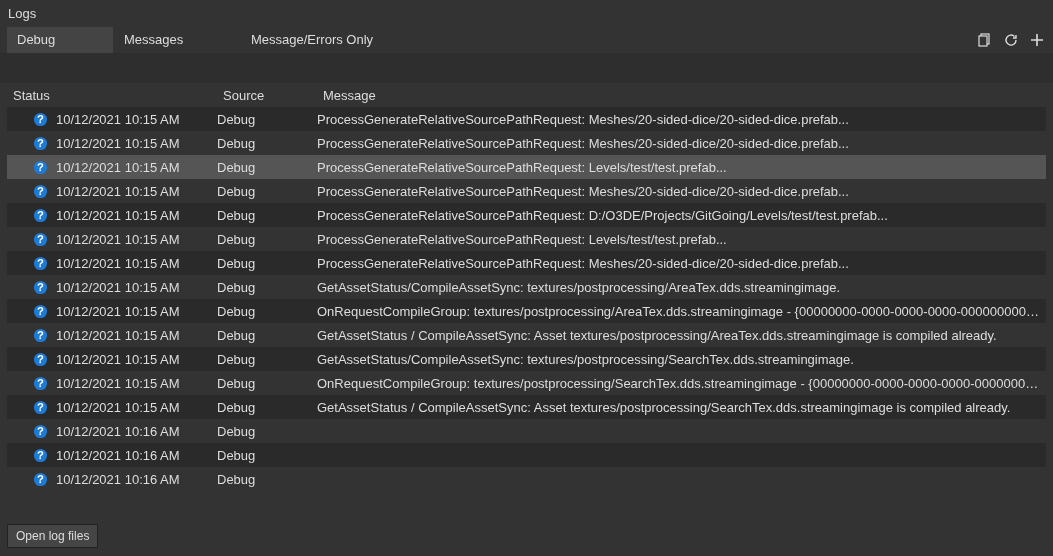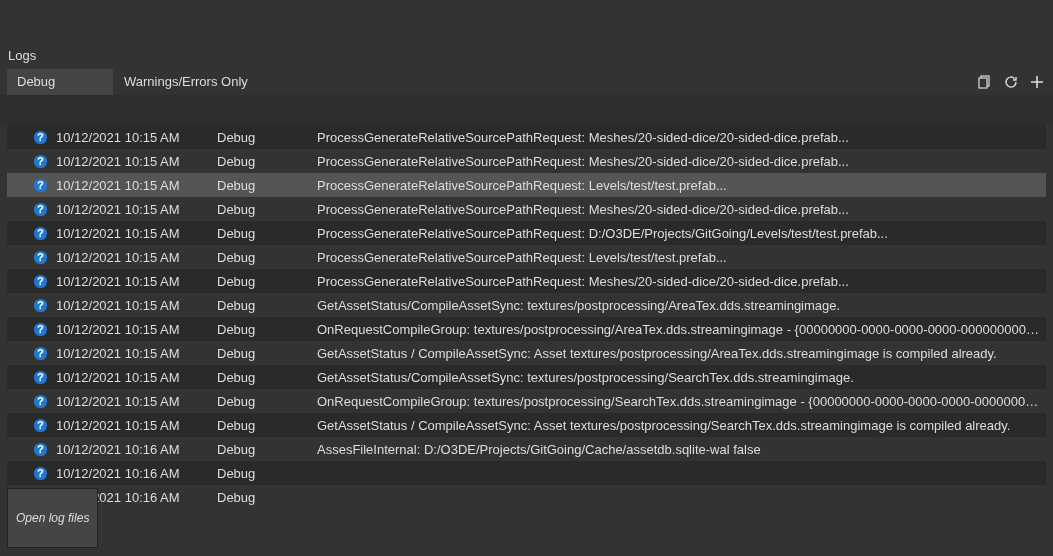--- a/index.html
+++ b/index.html
@@ -9,21 +9,20 @@
     font-family: "Segoe UI", Tahoma, sans-serif;
     font-size: 13px;
     width: 1053px;
     height: 556px;
     overflow: hidden;
   }
   .panel-title {
     padding: 6px 8px;
     font-size: 13px;
     color: #dddddd;
-    margin-top: 42px;
   }
   .tabs {
     display: flex;
     align-items: center;
     height: 26px;
     padding-left: 7px;
   }
   .tab {
     height: 26px;
     line-height: 26px;
@@ -77,37 +76,37 @@
   .col-message { flex:1; padding-right:6px;}
   .footer {
     position:absolute;
     left:7px;
     bottom:8px;
   }
   .btn {
     background:#454545;
     border:1px solid #222;
     color:#dddddd;
-    padding:22px 8px;
+    padding:4px 8px;
     font-size:12px;
     cursor:pointer;
-    font-style:italic;
   }
   svg { display:block;}
   .info-icon circle{ fill:#1d7bd6;}
   .info-icon text{ fill:#fff; font-size:12px; font-weight:bold;}
 </style>
 </head>
 <body>
 
 <div class="panel-title">Logs</div>
 
 <div class="tabs">
   <div class="tab debug active">Debug</div>
-  <div class="tab warn">Warnings/Errors Only</div>
+  <div class="tab messages">Messages</div>
+  <div class="tab warn">Message/Errors Only</div>
   <div class="tab-spacer"></div>
   <div class="toolbar-icons">
     <div class="icon-btn">
       <svg width="14" height="14" viewBox="0 0 14 14">
           <rect x="3" y="1" width="8" height="10" fill="none" stroke="#ddd" stroke-width="1.2"></rect>
           <rect x="1" y="3" width="8" height="10" fill="#333" stroke="#ddd" stroke-width="1.2"></rect>
         </svg>
     </div>
     <div class="icon-btn">
       <svg width="14" height="14" viewBox="0 0 14 14">
@@ -119,20 +118,25 @@
       <svg width="14" height="14" viewBox="0 0 14 14">
           <path d="M7 1v12M1 7h12" stroke="#ddd" stroke-width="1.6"></path>
         </svg>
     </div>
   </div>
 </div>
 
 <div class="content-gap"></div>
 
 <div class="table">
+  <div class="thead">
+    <div class="cell col-status">Status</div>
+    <div class="cell col-source">Source</div>
+    <div class="cell col-message">Message</div>
+  </div>
   <div id="tbody">
       <div class="row">
         <div class="cell col-status">
           <svg class="info-icon" width="15" height="15" viewBox="0 0 16 16">
             <circle cx="8" cy="8" r="7"></circle>
             <text x="8" y="12" text-anchor="middle">?</text>
           </svg>
           <span>10/12/2021 10:15 AM</span>
         </div>
         <div class="cell col-source">Debug</div>
@@ -272,21 +276,20 @@
       </div>
       <div class="row">
         <div class="cell col-status">
           <svg class="info-icon" width="15" height="15" viewBox="0 0 16 16">
             <circle cx="8" cy="8" r="7"></circle>
             <text x="8" y="12" text-anchor="middle">?</text>
           </svg>
           <span>10/12/2021 10:16 AM</span>
         </div>
         <div class="cell col-source">Debug</div>
-        <div class="cell col-message">AssesFileInternal: D:/O3DE/Projects/GitGoing/Cache/assetdb.sqlite-wal false</div>
       </div>
       <div class="row">
         <div class="cell col-status">
           <svg class="info-icon" width="15" height="15" viewBox="0 0 16 16">
             <circle cx="8" cy="8" r="7"></circle>
             <text x="8" y="12" text-anchor="middle">?</text>
           </svg>
           <span>10/12/2021 10:16 AM</span>
         </div>
         <div class="cell col-source">Debug</div>

